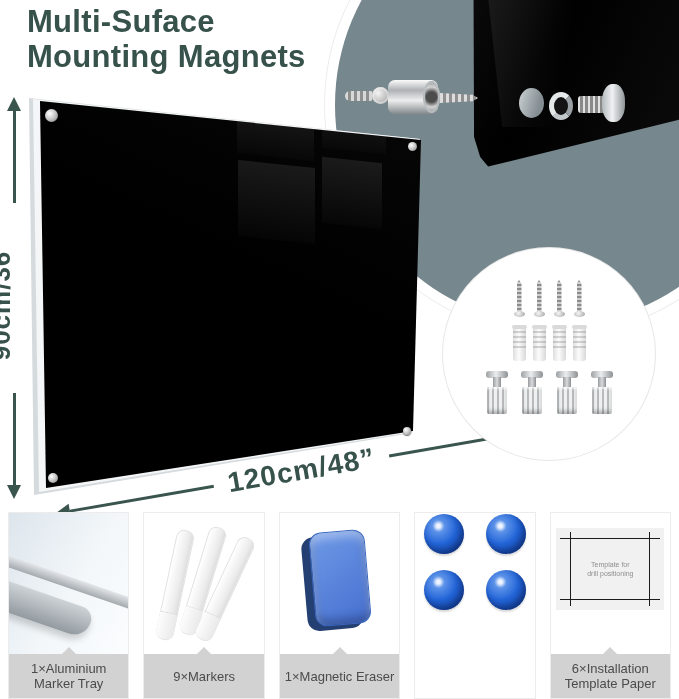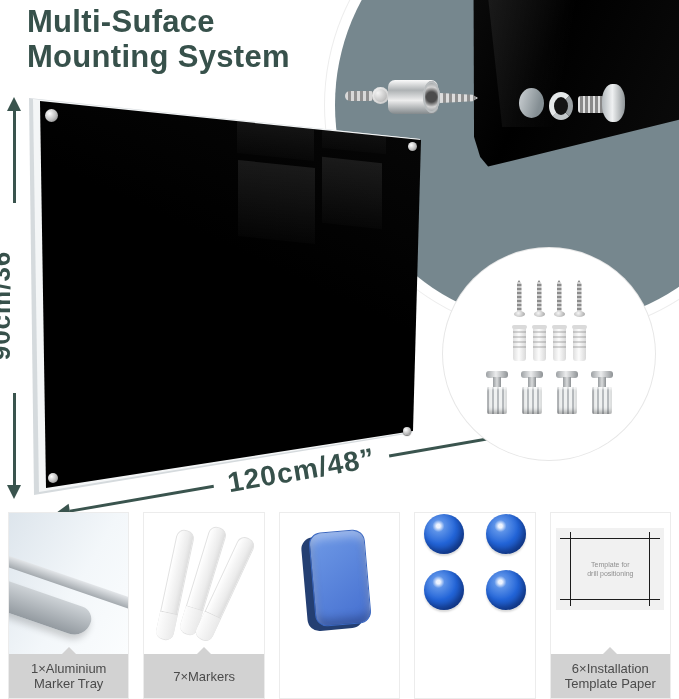--- a/index.html
+++ b/index.html
@@ -252,29 +252,30 @@
       <div class="card-label">1×Aluminium
 Marker Tray</div>
     </div>
 
     <div class="card">
       <div class="card-img">
         <div class="marker mk1"></div>
         <div class="marker mk2"></div>
         <div class="marker mk3"></div>
       </div>
-      <div class="card-label">7×Markers</div>
+      <div class="card-label">9×Markers</div>
     </div>
 
     <div class="card">
       <div class="card-img">
         <div class="eraser">
           <div class="eraser-top"></div>
         </div>
       </div>
+      <div class="card-label">1×Magnetic Eraser</div>
     </div>
 
     <div class="card">
       <div class="card-img">
         <div class="mag-grid">
           <div class="magnet"></div>
           <div class="magnet"></div>
           <div class="magnet"></div>
           <div class="magnet"></div>
         </div>
@@ -292,15 +293,15 @@
 drill positioning</div>
         </div>
       </div>
       <div class="card-label">6×Installation
 Template Paper</div>
     </div>
 
   </div>
 
   <h1 class="title">Multi-Suface
-Mounting System</h1>
+Mounting Magnets</h1>
 
 </div>
 
 </body></html>

